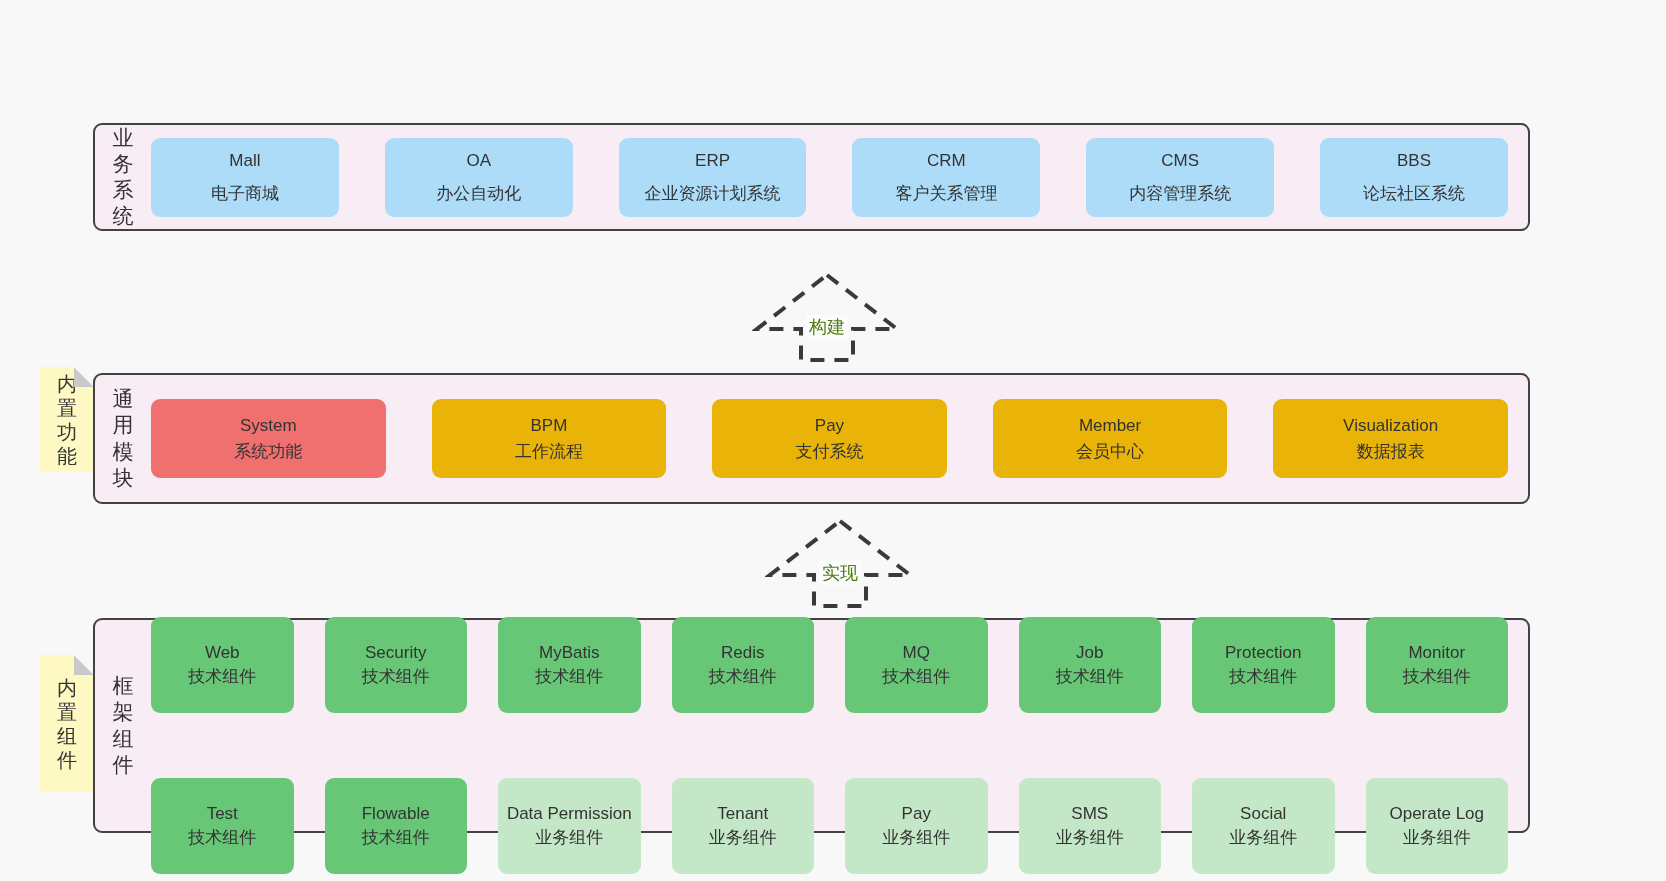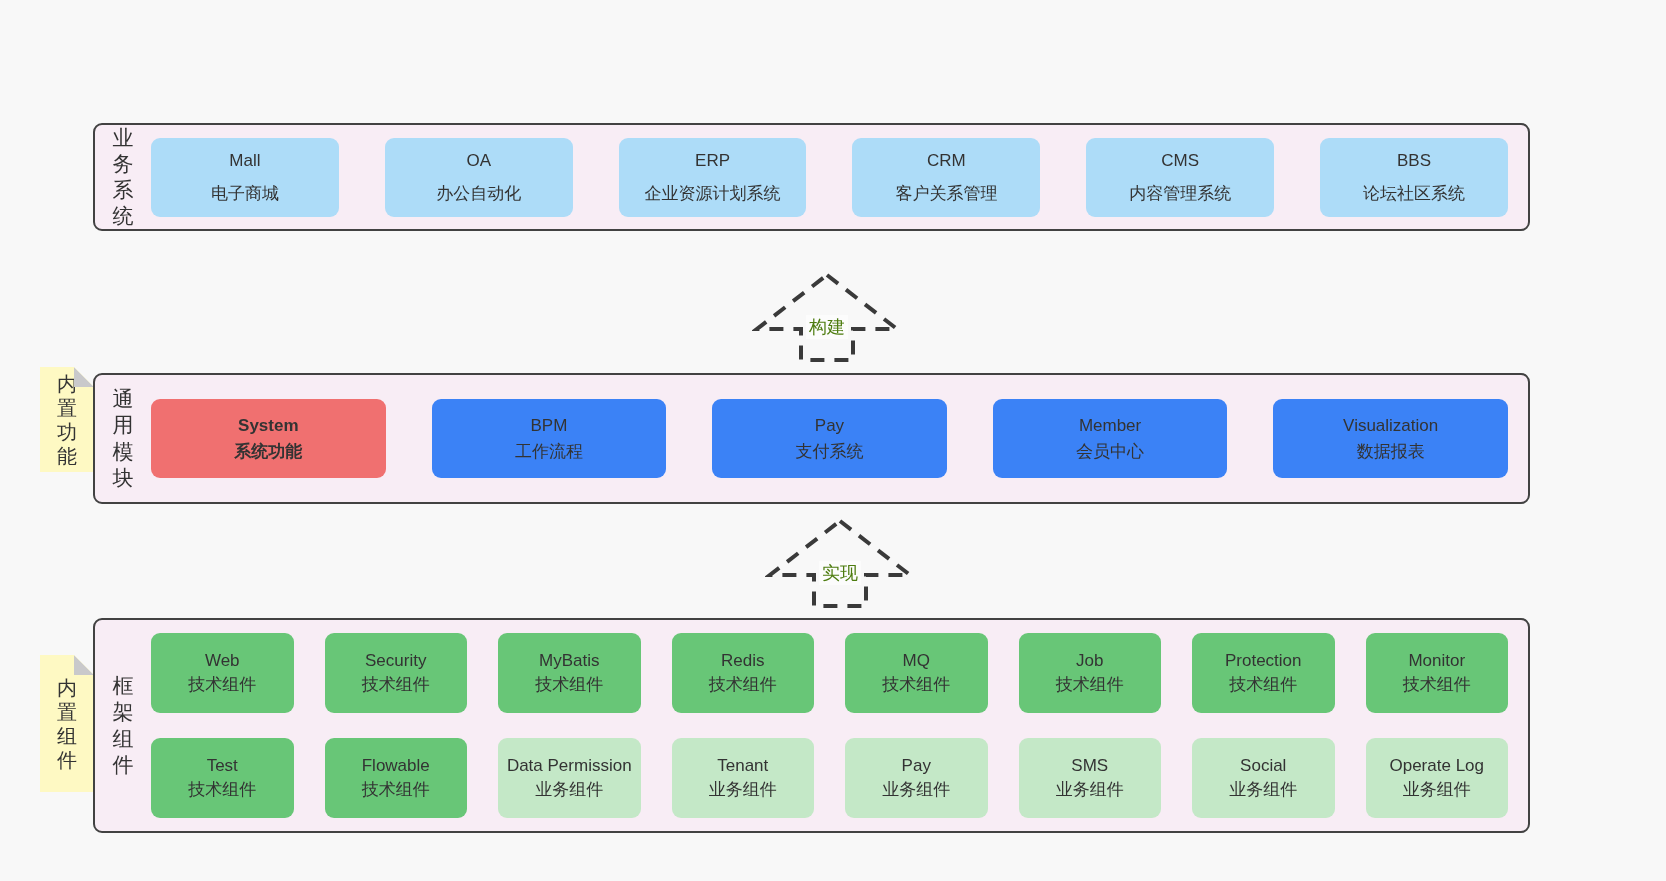--- a/index.html
+++ b/index.html
@@ -16,24 +16,24 @@
   .vtext{width:23px;font-size:21px;line-height:1.24;color:#333;word-break:break-all;text-align:center;}
 
   .content{flex:1;display:flex;gap:46px;padding-right:20px;align-items:center;}
   .content-col{flex:1;display:flex;flex-direction:column;gap:25px;padding-right:20px;}
   .crow{display:flex;gap:31px;}
 
   .box{flex:1;border-radius:9px;display:flex;flex-direction:column;align-items:center;
        justify-content:center;font-size:17px;line-height:1.5;color:#333;text-align:center;
        padding:2px 4px;box-sizing:border-box;}
   .content .box{height:79px;}
-  .crow .box{height:80px;line-height:1.42;}
+  .crow .box{height:96px;line-height:1.42;margin-top:40px;}
   .blue{background:#addcf8;gap:8px;}
-  .red{background:#f07070;font-weight:bold;}
-  .pink{background:#3b82f6;}
+  .red{background:#f07070;}
+  .pink{background:#eab308;}
   .green{background:#68c677;}
   .light-green{background:#c4e8c7;}
 
   .note{position:absolute;left:40px;width:54px;background:#fef9c3;z-index:1;
         display:flex;align-items:center;justify-content:center;
         clip-path:polygon(0 0,calc(100% - 20px) 0,100% 20px,100% 100%,0 100%);}
   .note::after{content:"";position:absolute;top:0;right:0;width:20px;height:20px;
         background:#c9c9cb;clip-path:polygon(0 0,100% 100%,0 100%);}
   #note-modules{top:367px;height:105px;}
   #note-components{top:655px;height:137px;}

